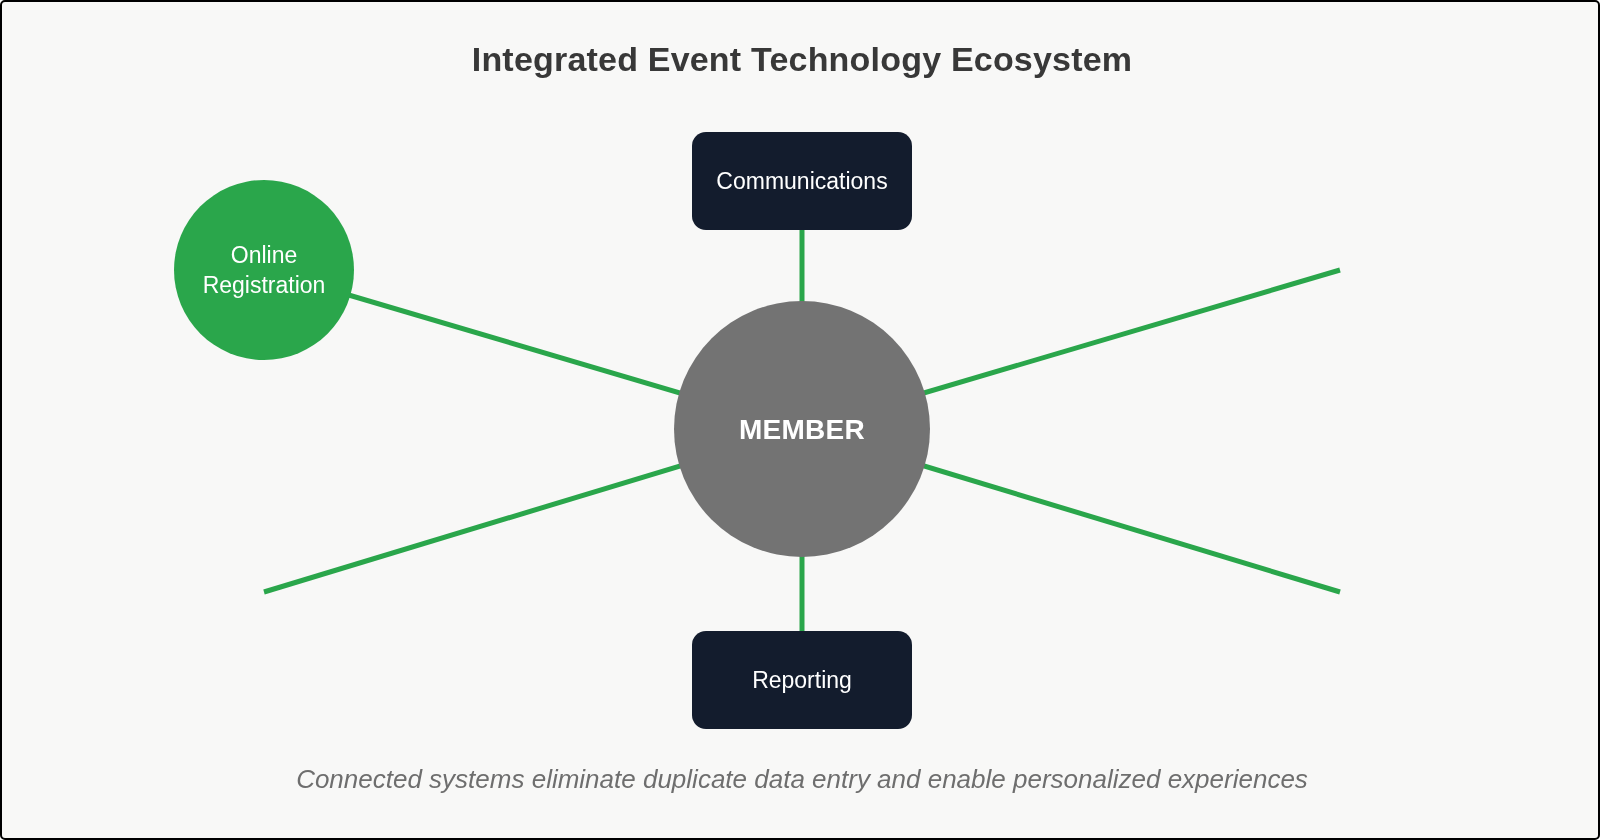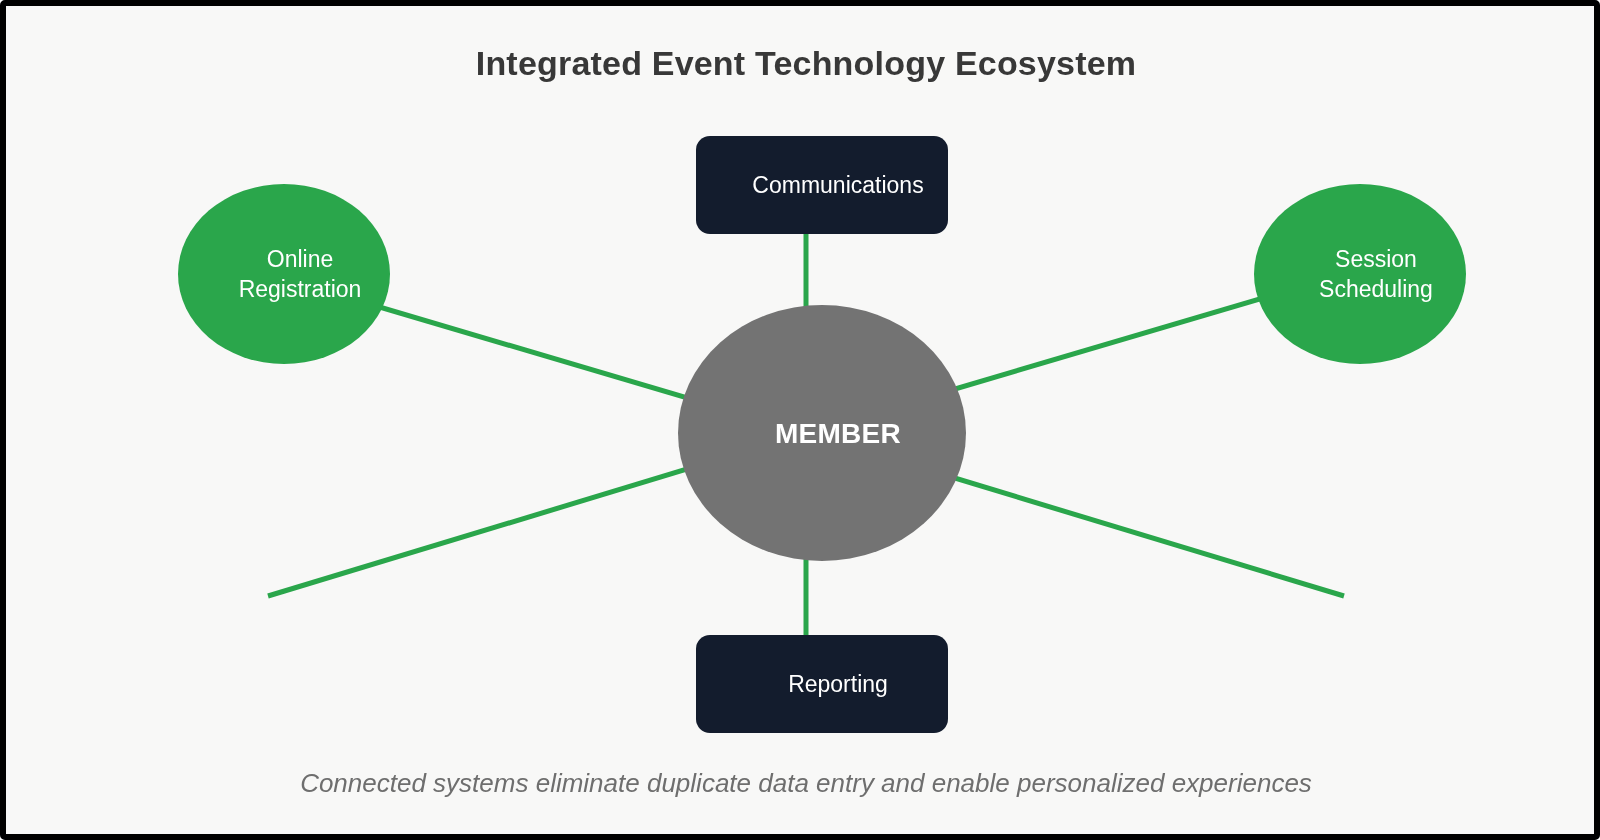--- a/index.html
+++ b/index.html
@@ -11,21 +11,21 @@
     font-family: "Liberation Sans", sans-serif;
     background: #ffffff;
   }
   .frame {
     position: absolute;
     left: 0; top: 0;
     width: 1600px;
     height: 840px;
     box-sizing: border-box;
     background: #f8f8f7;
-    border: 6px solid #000000;
+    border: 2px solid #000000;
     border-radius: 5px;
   }
   .title {
     position: absolute;
     left: 0; top: 38px;
     width: 1600px;
     text-align: center;
     font-size: 34px;
     font-weight: bold;
     color: #383838;
@@ -38,21 +38,20 @@
     height: 840px;
   }
   .node {
     position: absolute;
     display: flex;
     flex-direction: column;
     align-items: center;
     justify-content: center;
     text-align: center;
     color: #ffffff;
-    padding-left: 32px;
   }
   .center-circle {
     left: 672px; top: 299px;
     width: 256px; height: 256px;
     border-radius: 50%;
     background: #737373;
     font-size: 28px;
     font-weight: bold;
     line-height: 35px;
     letter-spacing: 0.3px;
@@ -114,21 +113,17 @@
   <div class="node box box-bottom">
     <span>Reporting</span>
   </div>
 
   <div class="node sat-circle sat-top-left">
     <span>Online</span>
     <span>Registration</span>
   </div>
 
 
-  <div class="node sat-circle sat-top-right">
-    <span>Session</span>
-    <span>Scheduling</span>
-  </div>
 
 
   <div class="caption">Connected systems eliminate duplicate data entry and enable personalized experiences</div>
 
 </div>
 
 </body></html>

